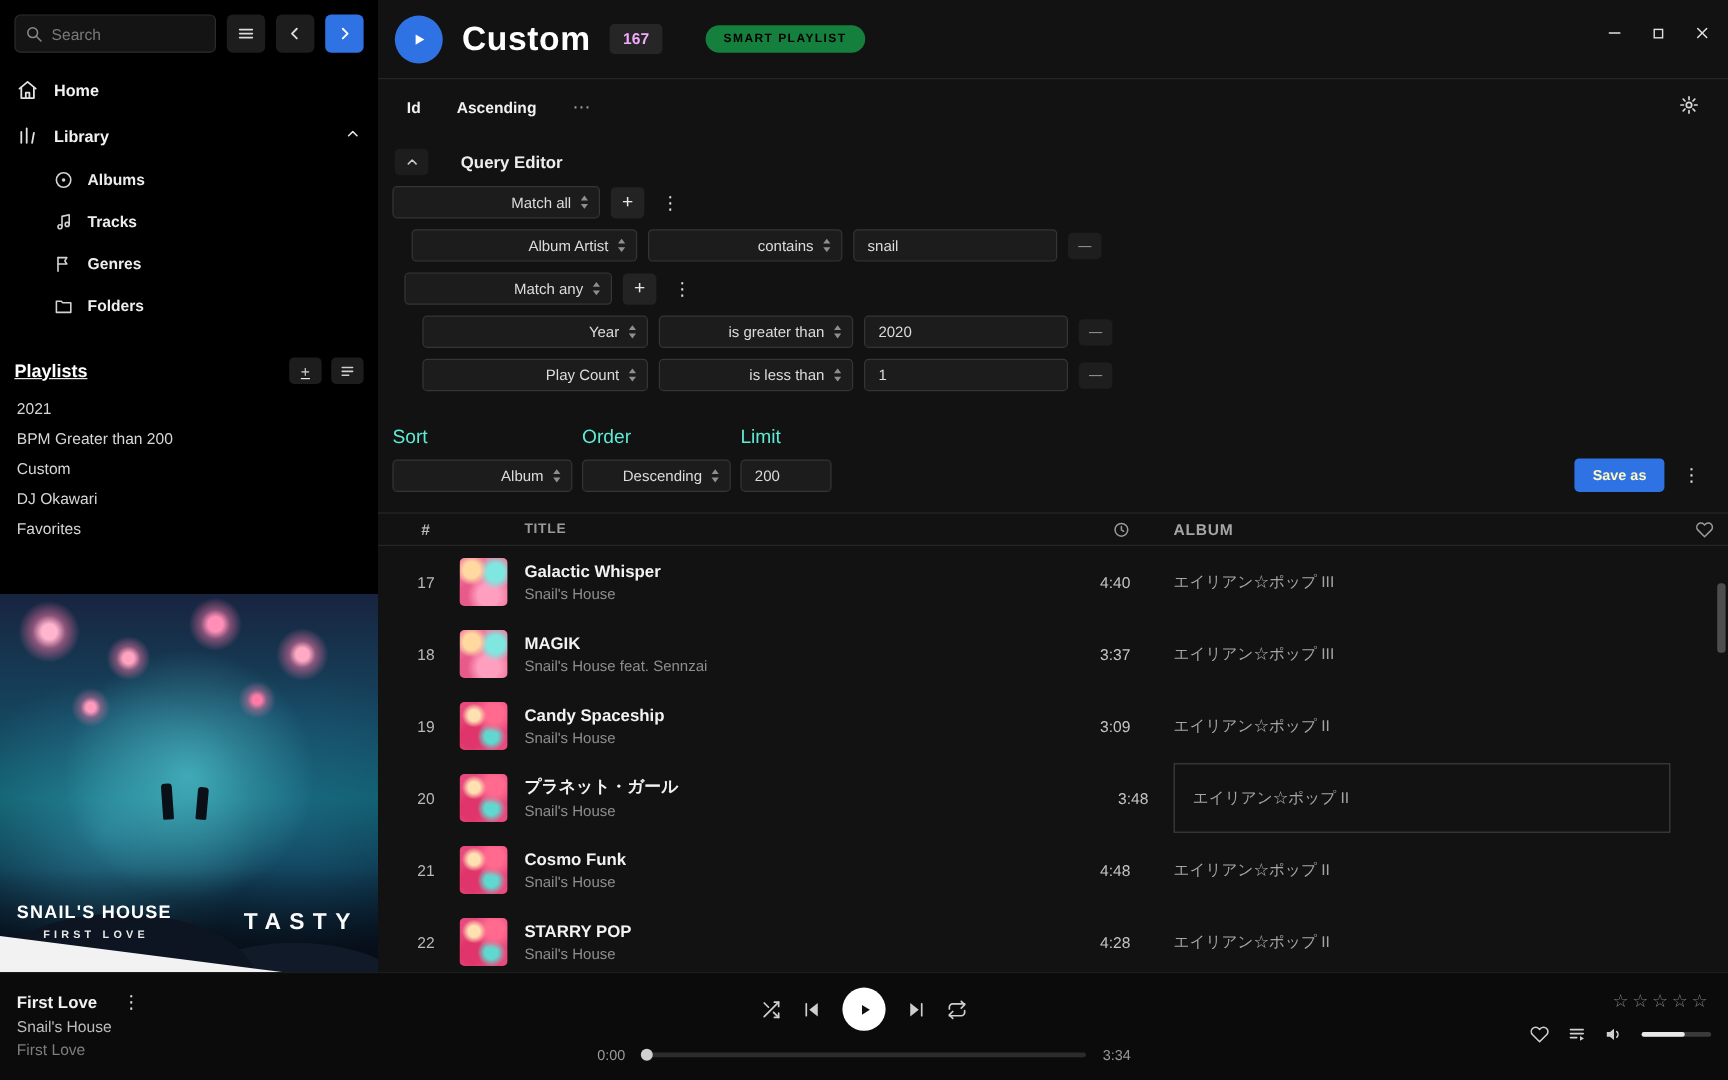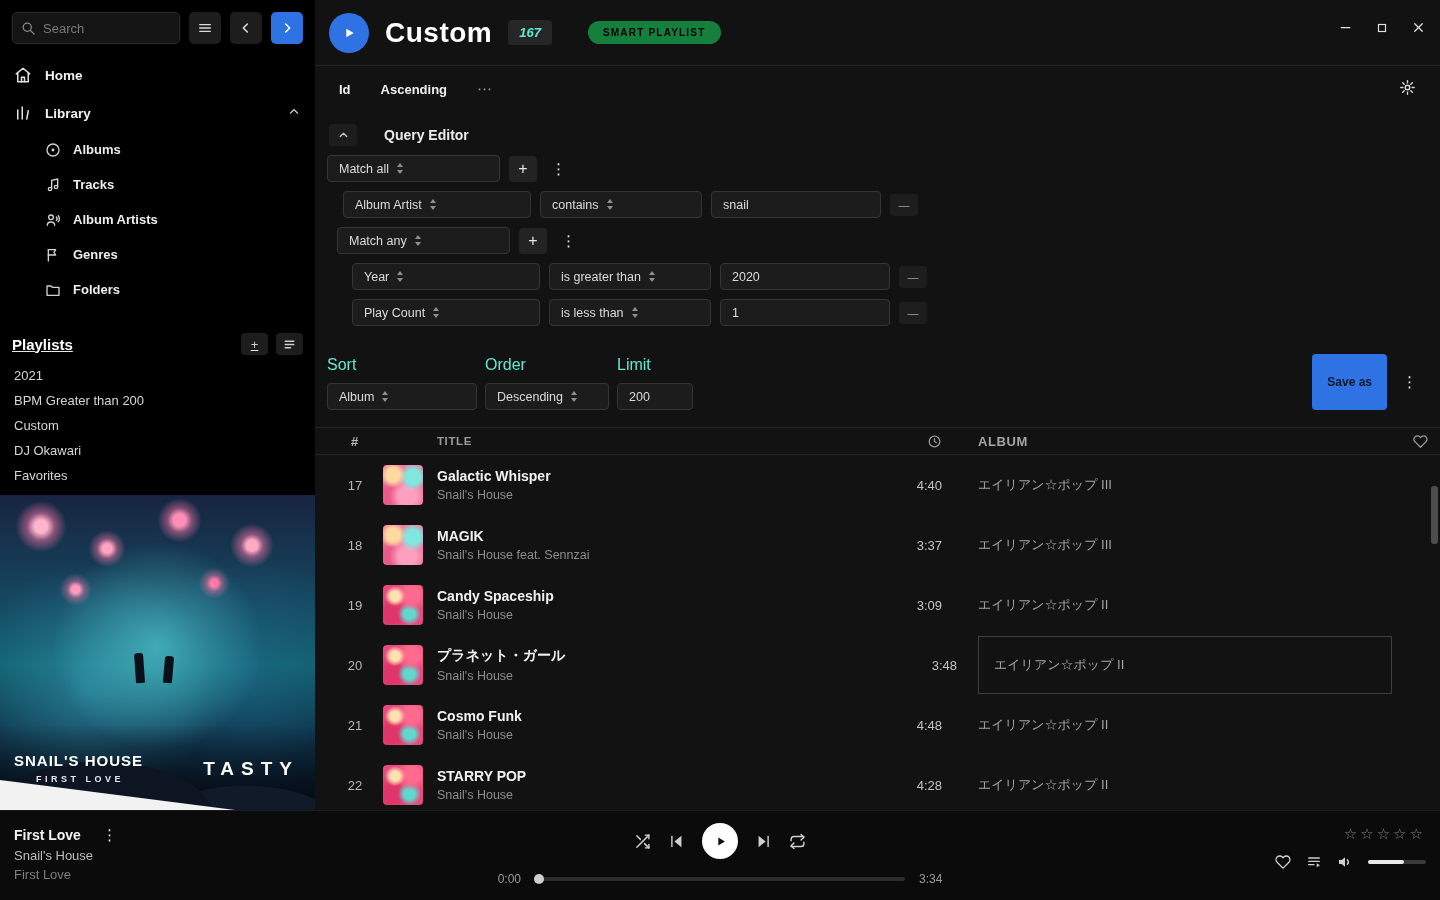--- a/index.html
+++ b/index.html
@@ -69,62 +69,62 @@
 
   
   .main { background:#121212; position:relative; overflow:hidden; }
   :root { --accent:#2f72e4; --line:#262626; --ctrl-bg:#1c1c1c; --ctrl-br:#353535; }
 
   .main-header { height:66px; display:flex; align-items:center; padding-left:14px; gap:16px;
     border-bottom:1px solid var(--line); }
   .big-play { width:40px; height:40px; border-radius:50%; border:none; background:var(--accent);
     display:flex; align-items:center; justify-content:center; cursor:pointer; }
   .page-title { font-size:28px; font-weight:800; color:#fff; letter-spacing:.5px; }
-  .count-badge { background:#262626; color:#5eead4; font-size:13px; font-weight:700;
-    padding:5px 11px; border-radius:4px;font-style:italic; }
+  .count-badge { background:#262626; color:#f0abfc; font-size:13px; font-weight:700;
+    padding:5px 11px; border-radius:4px; }
   .smart-badge { background:#15803d; color:#000; font-size:10px; font-weight:700; letter-spacing:1.2px;
     padding:6px 15px; border-radius:12px; margin-left:20px; }
   .win-controls { position:absolute; top:20px; right:14px; display:flex; gap:22px; z-index:5; }
   .win-btn { background:none; border:none; color:#e0e0e0; cursor:pointer; display:flex; align-items:center; }
 
   .toolbar { display:flex; align-items:center; gap:30px; padding-left:24px; height:46px; position:relative; }
   .tb-sort, .tb-dir { font-size:13px; font-weight:700; color:#f0f0f0; cursor:pointer; }
   .tb-more { color:#9a9a9a; font-size:15px; letter-spacing:2px; cursor:pointer; }
   .gear-btn { position:absolute; right:24px; top:13px; background:none; border:none; color:#dadada; cursor:pointer; }
 
   .qe-header { display:flex; align-items:center; gap:27px; padding-left:14px; margin-top:12px; }
   .collapse-btn { width:28px; height:22px; border:none; border-radius:4px; background:#1d1d1d;
     color:#c9c9c9; display:flex; align-items:center; justify-content:center; cursor:pointer; }
   .qe-title { font-size:14px; font-weight:600; color:#ededed; }
 
   .q-area { padding-left:12px; }
   .q-row { display:flex; align-items:center; gap:9px; margin-top:9px; }
   .ind-1 { margin-left:16px; } .ind-2 { margin-left:10px; } .ind-3 { margin-left:25px; }
-  .select { height:27px; display:flex; align-items:center; justify-content:flex-start;
+  .select { height:27px; display:flex; align-items:center; justify-content:flex-end;
     padding:0 9px 0 11px; background:var(--ctrl-bg); border:1px solid var(--ctrl-br);
     border-radius:4px; font-size:12.5px; color:#dcdcdc; cursor:pointer; }
   .carets { display:flex; flex-direction:column; gap:2.5px; margin-left:8px; }
   .c-up { width:0; height:0; border-left:3.5px solid transparent; border-right:3.5px solid transparent; border-bottom:4px solid #8f8f8f; }
   .c-dn { width:0; height:0; border-left:3.5px solid transparent; border-right:3.5px solid transparent; border-top:4px solid #8f8f8f; }
   .w-match { width:173px; } .w-field { width:188px; } .w-op { width:162px; }
   .q-input { height:27px; width:170px; background:var(--ctrl-bg); border:1px solid var(--ctrl-br);
     border-radius:4px; color:#dcdcdc; font-size:12.5px; padding:0 11px; font-family:inherit; }
   .icon-btn { width:28px; height:26px; border:none; border-radius:4px; background:#232323;
     color:#e6e6e6; font-size:16px; display:flex; align-items:center; justify-content:center; cursor:pointer; }
   .kebab-btn { background:none; border:none; color:#e0e0e0; font-size:15px; cursor:pointer; padding:0 5px; }
   .minus-btn { width:28px; height:22px; border:none; border-radius:4px; background:#1e1e1e;
     color:#a8a8a8; font-size:11px; display:flex; align-items:center; justify-content:center; cursor:pointer; }
 
   .q-footer { position:relative; padding-left:12px; margin-top:30px; display:flex; gap:8px; }
   .qf-col { display:flex; flex-direction:column; }
   .qf-label { font-size:16px; color:#5eead4; margin-bottom:9px; }
   .w-sort { width:150px; } .w-order { width:124px; } .w-limit { width:76px; }
   .qf-right { position:absolute; right:18px; bottom:0; display:flex; align-items:center; gap:10px; }
-  .save-btn { background:var(--accent); color:#0f172a; border:none; border-radius:4px;
-    font-size:12px; font-weight:700; padding:21px 15px; cursor:pointer; font-family:inherit; }
+  .save-btn { background:var(--accent); color:#fef9c3; border:none; border-radius:4px;
+    font-size:12px; font-weight:700; padding:7px 15px; cursor:pointer; font-family:inherit; }
 
   
   .table { margin-top:17px; }
   .thead { display:flex; align-items:center; height:28px; border-top:1px solid var(--line);
     border-bottom:1px solid var(--line); color:#9a9a9a; font-size:11.5px; letter-spacing:.6px;
     padding:0 12px; font-weight:600; }
   .trow { display:flex; align-items:center; height:60px; padding:0 12px; cursor:pointer; }
   .c-num { width:56px; text-align:center; font-size:13px; color:#b9b9b9; flex:0 0 56px; }
   .c-art { width:40px; height:40px; border-radius:4px; flex:0 0 40px; margin-right:14px; }
   .c-art-sp { flex:0 0 54px; }
@@ -240,29 +240,20 @@
       </div>
       <div class="lib-item">
         <svg width="16" height="16" viewBox="0 0 24 24" fill="none" stroke="currentColor" stroke-width="2" stroke-linejoin="round">
             <path d="M10 18V5l9-2v12"></path>
             <circle cx="7.5" cy="18" r="2.5"></circle>
             <circle cx="16.5" cy="15" r="2.5"></circle>
           </svg>
         <span>Tracks</span>
       </div>
       <div class="lib-item">
-        <svg width="16" height="16" viewBox="0 0 24 24" fill="none" stroke="currentColor" stroke-width="2" stroke-linecap="round">
-            <circle cx="9" cy="8" r="3.5"></circle>
-            <path d="M3.5 20c0-3 2.5-5 5.5-5s5.5 2 5.5 5"></path>
-            <path d="M17 7.5c1.4 1.4 1.4 3.8 0 5.2"></path>
-            <path d="M19.8 5.5c2.4 2.4 2.4 6.8 0 9.2"></path>
-          </svg>
-        <span>Album Artists</span>
-      </div>
-      <div class="lib-item">
         <svg width="16" height="16" viewBox="0 0 24 24" fill="none" stroke="currentColor" stroke-width="2" stroke-linecap="round" stroke-linejoin="round">
             <path d="M5 21V4"></path>
             <path d="M5 4h11l-2.5 4 2.5 4H5"></path>
           </svg>
         <span>Genres</span>
       </div>
       <div class="lib-item">
         <svg width="16" height="16" viewBox="0 0 24 24" fill="none" stroke="currentColor" stroke-width="2" stroke-linejoin="round">
             <path d="M3 6h6l2 2h10v12H3z"></path>
           </svg>

